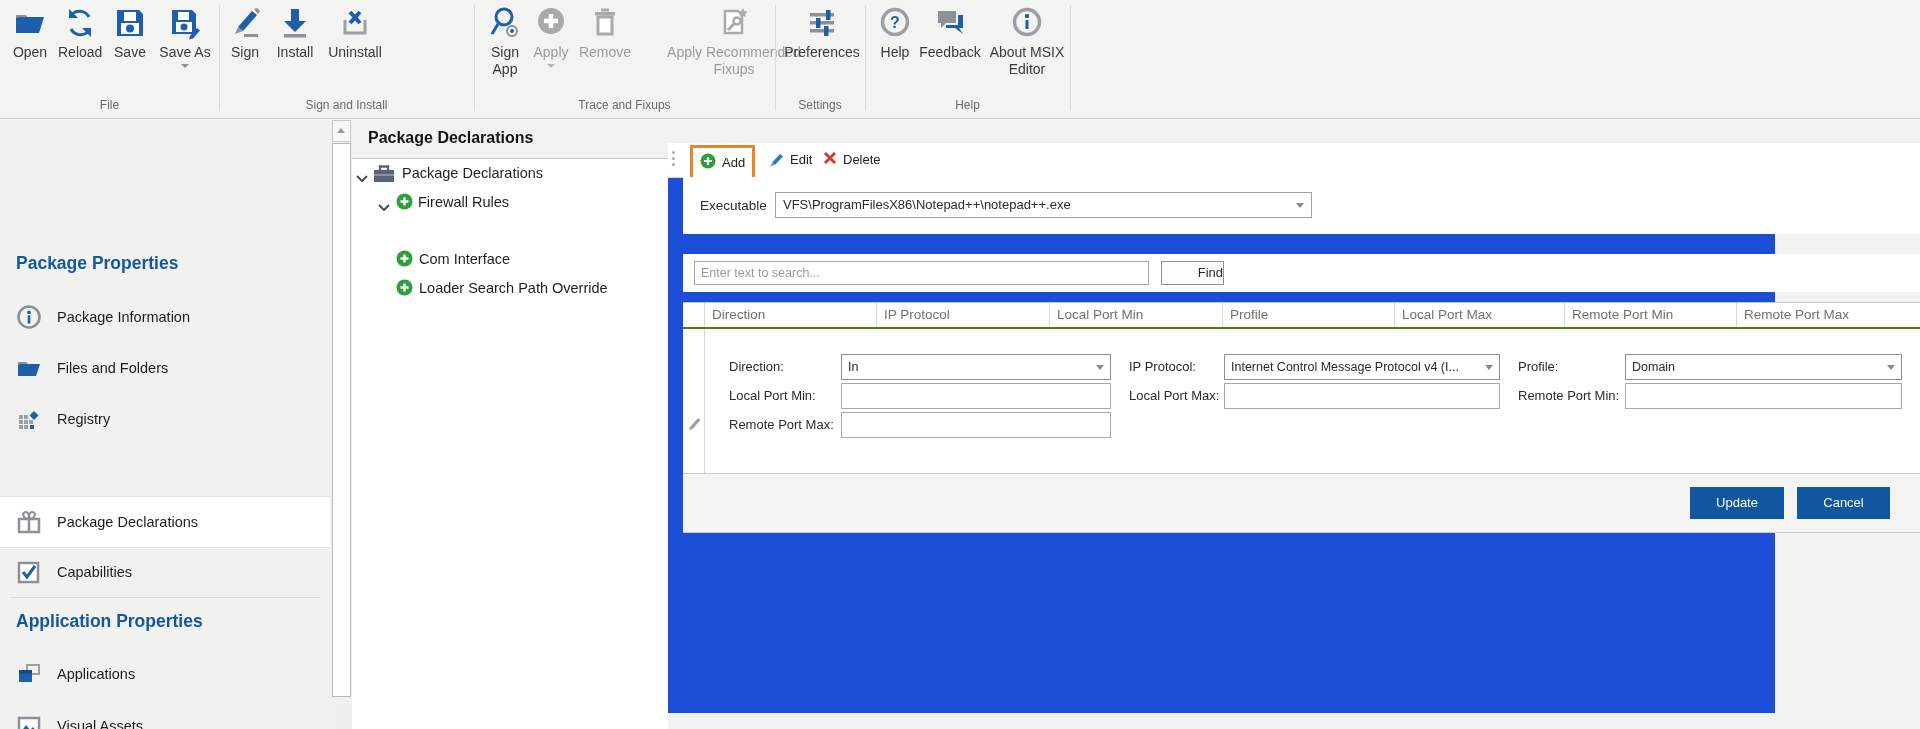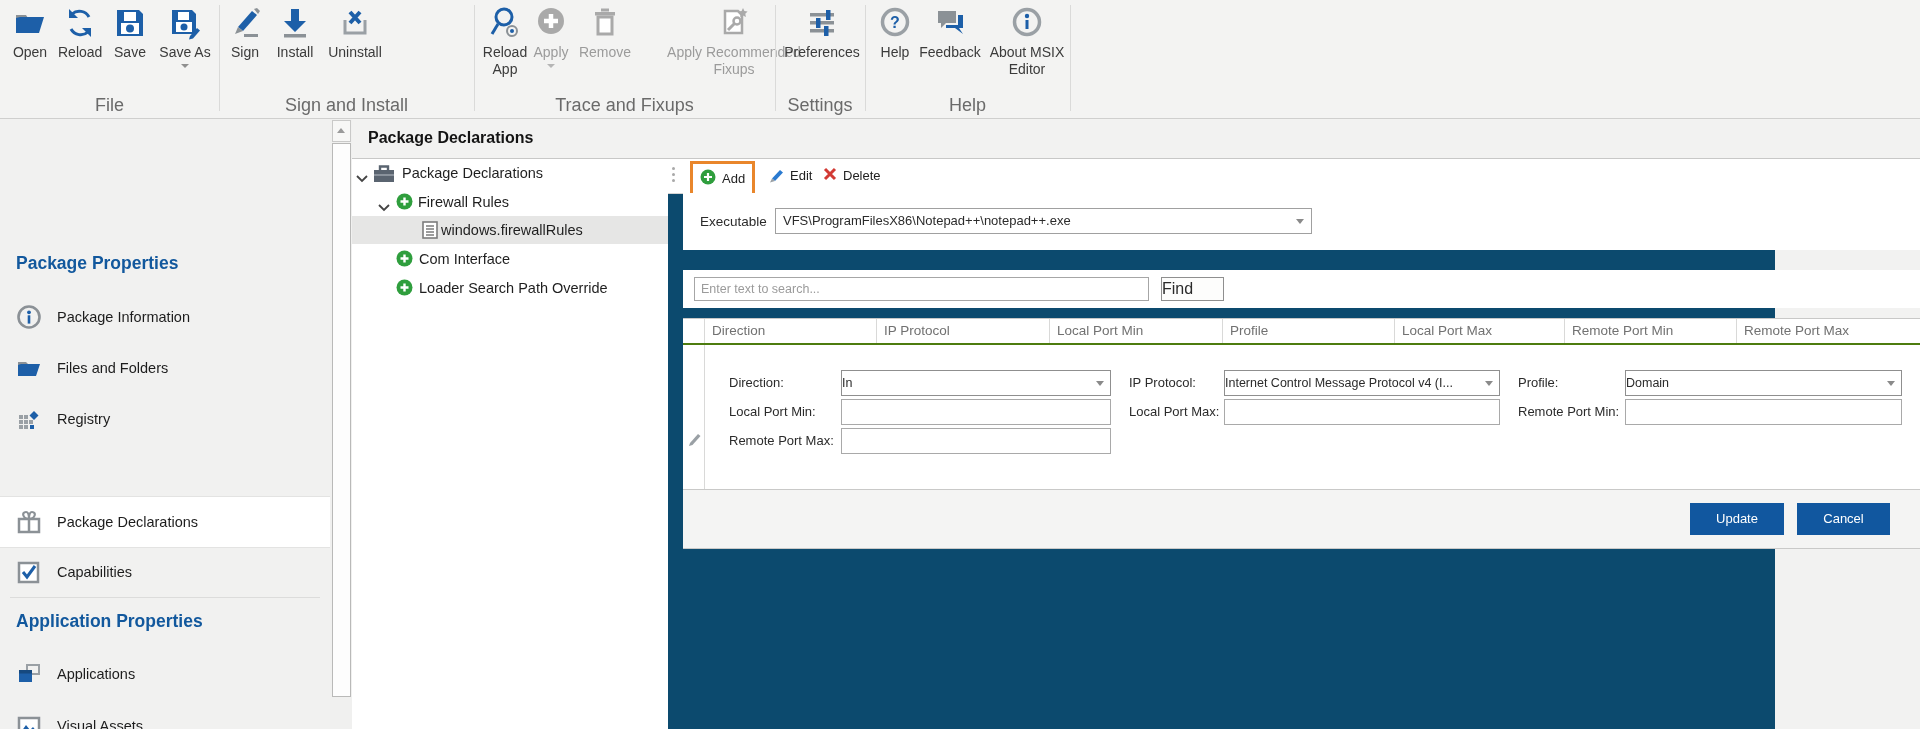--- a/index.html
+++ b/index.html
@@ -7,21 +7,21 @@
        font-family:"Liberation Sans",sans-serif;color:#2b2b2b;}
   
   .ribbon{position:absolute;left:0;top:0;width:1920px;height:118px;background:#f3f3f2;border-bottom:1px solid #cfcfce;}
   .rbtn{position:absolute;top:6px;text-align:center;cursor:default;}
   .ric{display:block;height:38px;}
   .rlbl{display:block;font-size:14px;line-height:1.18;color:#3b3b3b;}
   .dis .rlbl{color:#9b9b9b;}
   .chev{display:block;margin:3px auto 0;width:0;height:0;border-left:4px solid transparent;border-right:4px solid transparent;border-top:4px solid #8f8f8f;}
   .dis .chev{border-top-color:#b5b5b5;}
   .rsep{position:absolute;top:5px;height:106px;width:1px;background:#dadad9;}
-  .rgl{position:absolute;top:96px;height:18px;line-height:18px;font-size:18px;color:#6a6a6a;text-align:center;}
+  .rgl{position:absolute;top:96px;height:18px;line-height:18px;font-size:12px;color:#6a6a6a;text-align:center;}
   
   .sidebar{position:absolute;left:0;top:119px;width:330px;height:610px;background:#f1f1f0;border-right:1px solid #dadad9;}
   .sb-head{position:absolute;left:16px;font-size:17.5px;font-weight:bold;color:#12589d;}
   .sb-item{position:absolute;left:0;width:330px;height:50px;cursor:pointer;}
   .sb-item.sel{background:#ffffff;border-top:1px solid #e3e3e2;border-bottom:1px solid #e3e3e2;}
   .sb-ic{position:absolute;left:16px;top:12px;width:26px;height:26px;}
   .sb-txt{position:absolute;left:57px;top:0;height:50px;line-height:50px;font-size:14.5px;color:#1d1d1d;white-space:nowrap;}
   .sb-div{position:absolute;left:10px;width:310px;height:1px;background:#dcdcdb;}
   
   .sscroll{position:absolute;left:330px;top:119px;width:22px;height:610px;background:#f0f0ef;border-right:1px solid #dadad9;}
@@ -31,46 +31,46 @@
   
   .titlebar{position:absolute;left:352px;top:119px;width:1568px;height:39px;background:#f2f2f1;border-bottom:1px solid #c8c8c7;}
   .title{position:absolute;left:16px;top:0;height:38px;line-height:38px;font-size:16px;font-weight:bold;color:#141414;}
   .tree{position:absolute;left:352px;top:159px;width:316px;height:570px;background:#ffffff;}
   .trow{position:absolute;left:0;width:316px;height:28px;cursor:pointer;}
   .trow.sel{background:#e6e6e5;}
   .t-ic{position:absolute;top:5px;}
   .t-chev{position:absolute;top:10px;}
   .t-txt{position:absolute;top:0;height:28px;line-height:28px;font-size:14.5px;color:#1f1f1f;white-space:nowrap;}
   
-  .rpanel{position:absolute;left:668px;top:159px;width:1107px;height:570px;background:#0c4a6e;}
+  .rpanel{position:absolute;left:668px;top:143px;width:1107px;height:570px;background:#1d4ed8;}
   .ptoolbar{position:absolute;left:0;top:0;width:1252px;height:34px;background:#ffffff;border-bottom:1px solid #d5d5d4;}
   .handle{position:absolute;left:4px;top:8px;width:3px;height:18px;}
   .handle i{display:block;width:3px;height:3px;border-radius:50%;background:#a9a9a9;margin-bottom:3px;}
   .tb-btn{position:absolute;top:2px;height:29px;display:flex;align-items:center;gap:6px;font-size:13px;color:#222;padding:0 7px;cursor:pointer;}
   .tb-add{left:22px;border:3px solid #e9862b;background:#fff;}
   .tb-edit{left:92px;}
   .tb-del{left:148px;}
   .band{position:absolute;left:15px;width:1237px;background:#ffffff;}
   .execband{top:34px;height:57px;}
   .exec-lbl{position:absolute;left:17px;top:0;height:57px;line-height:57px;font-size:13.5px;color:#2b2b2b;}
   .combo{position:absolute;background:#fff;border:1px solid #a0a0a0;font-size:13px;line-height:24px;padding:0 20px 0 7px;white-space:nowrap;overflow:hidden;cursor:pointer;}
   .combo:after{content:"";position:absolute;right:7px;top:10px;border-left:4px solid transparent;border-right:4px solid transparent;border-top:5px solid #8a8a8a;}
   .exec-combo{left:92px;top:15px;width:537px;height:26px;box-sizing:border-box;}
   .searchband{top:111px;height:38px;}
   .search-in{position:absolute;left:11px;top:7px;width:455px;height:24px;box-sizing:border-box;border:1px solid #a6a6a6;font-family:"Liberation Sans",sans-serif;font-size:12.5px;padding:0 6px;color:#333;}
   .search-in::placeholder{color:#9b9b9b;}
-  .find-btn{position:absolute;left:478px;top:7px;width:63px;height:24px;box-sizing:border-box;background:#fdfdfc;border:1px solid #8f8f8f;font-size:16px;text-align:left;line-height:22px;cursor:pointer;}
+  .find-btn{position:absolute;left:478px;top:7px;width:63px;height:24px;box-sizing:border-box;background:#fdfdfc;border:1px solid #8f8f8f;font-size:13px;text-align:right;line-height:22px;cursor:pointer;}
   .tableband{top:159px;height:171px;border-top:1px solid #c8c8c7;}
   .thead{position:absolute;left:0;top:0;width:1237px;height:24px;border-bottom:2px solid #4d7c0f;}
   .th{position:absolute;top:0;height:24px;line-height:24px;font-size:13.5px;color:#717171;white-space:nowrap;cursor:pointer;}
   .tsep{position:absolute;top:0;height:24px;width:1px;background:#d9d9d8;}
   .colsep{position:absolute;left:21px;top:0;width:1px;height:171px;background:#d9d9d8;}
   .f-lbl{position:absolute;height:26px;line-height:26px;font-size:13px;color:#2b2b2b;white-space:nowrap;}
   .f-box{position:absolute;height:26px;box-sizing:border-box;background:#fff;border:1px solid #a9a9a9;}
-  .f-sel{font-size:12.5px;line-height:24px;padding:0 18px 0 0;white-space:nowrap;overflow:hidden;cursor:pointer;position:absolute;height:26px;box-sizing:border-box;background:#fff;border:1px solid #8f8f8f;}
+  .f-sel{font-size:12.5px;line-height:24px;padding:0 18px 0 6px;white-space:nowrap;overflow:hidden;cursor:pointer;position:absolute;height:26px;box-sizing:border-box;background:#fff;border:1px solid #8f8f8f;}
   .f-sel:after{content:"";position:absolute;right:6px;top:10px;border-left:4px solid transparent;border-right:4px solid transparent;border-top:5px solid #8a8a8a;}
   .rowmark{position:absolute;left:3px;top:112px;width:16px;height:16px;}
   .footband{top:330px;height:58px;background:#f4f4f3;border-top:1px solid #c9c9c8;border-bottom:1px solid #c9c9c8;}
   .blue-btn{position:absolute;top:13px;height:32px;background:#11579f;color:#fff;font-size:13px;text-align:center;line-height:32px;cursor:pointer;}
   .u-btn{left:1007px;width:94px;}
   .c-btn{left:1114px;width:93px;}
 </style>
 </head>
 <body>
 
@@ -143,21 +143,21 @@
     </div>
     <div class="rsep" style="left:474px"></div>
 
     <div class="rbtn" style="left:480px;width:50px">
       <span class="ric"><svg width="34" height="34" viewBox="0 0 34 34">
             <circle cx="16" cy="11" r="8" fill="none" stroke="#1d5fa8" stroke-width="3"></circle>
             <path stroke="#1d5fa8" stroke-width="3" d="M10 18L4 28" fill="none"></path>
             <circle cx="24" cy="25" r="5" fill="none" stroke="#8b9196" stroke-width="2"></circle>
             <circle cx="24" cy="25" r="2" fill="#1d5fa8"></circle>
           </svg></span>
-      <span class="rlbl">Reload App</span>
+      <span class="rlbl">Sign App</span>
     </div>
     <div class="rbtn dis" style="left:528px;width:46px">
       <span class="ric"><svg width="34" height="34" viewBox="0 0 34 34">
             <circle cx="17" cy="15" r="13" fill="#a9a9a9"></circle>
             <path stroke="#fff" stroke-width="4.5" d="M17 8v14M10 15h14" fill="none"></path>
           </svg></span>
       <span class="rlbl">Apply</span>
       <span class="chev"></span>
     </div>
     <div class="rbtn dis" style="left:577px;width:56px">
@@ -323,29 +323,20 @@
     </div>
     <div class="trow" style="top:29px">
       <span class="t-chev" style="left:26px"><svg width="12" height="8">
             <path d="M1 1l5 5 5-5" stroke="#444" stroke-width="1.8" fill="none"></path>
           </svg></span>
       <span class="t-ic" style="left:44px"><svg width="17" height="17">
             <circle cx="8.5" cy="8.5" r="8" fill="#2f9e3d"></circle>
             <path d="M8.5 4.5v8M4.5 8.5h8" stroke="#fff" stroke-width="2.4" fill="none"></path>
           </svg></span>
       <span class="t-txt" style="left:66px">Firewall Rules</span>
-    </div>
-    <div class="trow sel" style="top:57px">
-      <span class="t-ic" style="left:70px"><svg width="16" height="18">
-            <rect x="1" y="1" width="14" height="16" fill="#fff" stroke="#7c7c7c" stroke-width="1.6"></rect>
-            <g stroke="#7c7c7c" stroke-width="1.4">
-              <path d="M4 5h8M4 8h8M4 11h8M4 14h8"></path>
-            </g>
-          </svg></span>
-      <span class="t-txt" style="left:89px">windows.firewallRules</span>
     </div>
     <div class="trow" style="top:86px">
       <span class="t-ic" style="left:44px"><svg width="17" height="17">
             <circle cx="8.5" cy="8.5" r="8" fill="#2f9e3d"></circle>
             <path d="M8.5 4.5v8M4.5 8.5h8" stroke="#fff" stroke-width="2.4" fill="none"></path>
           </svg></span>
       <span class="t-txt" style="left:67px">Com Interface</span>
     </div>
     <div class="trow" style="top:115px">
       <span class="t-ic" style="left:44px"><svg width="17" height="17">

